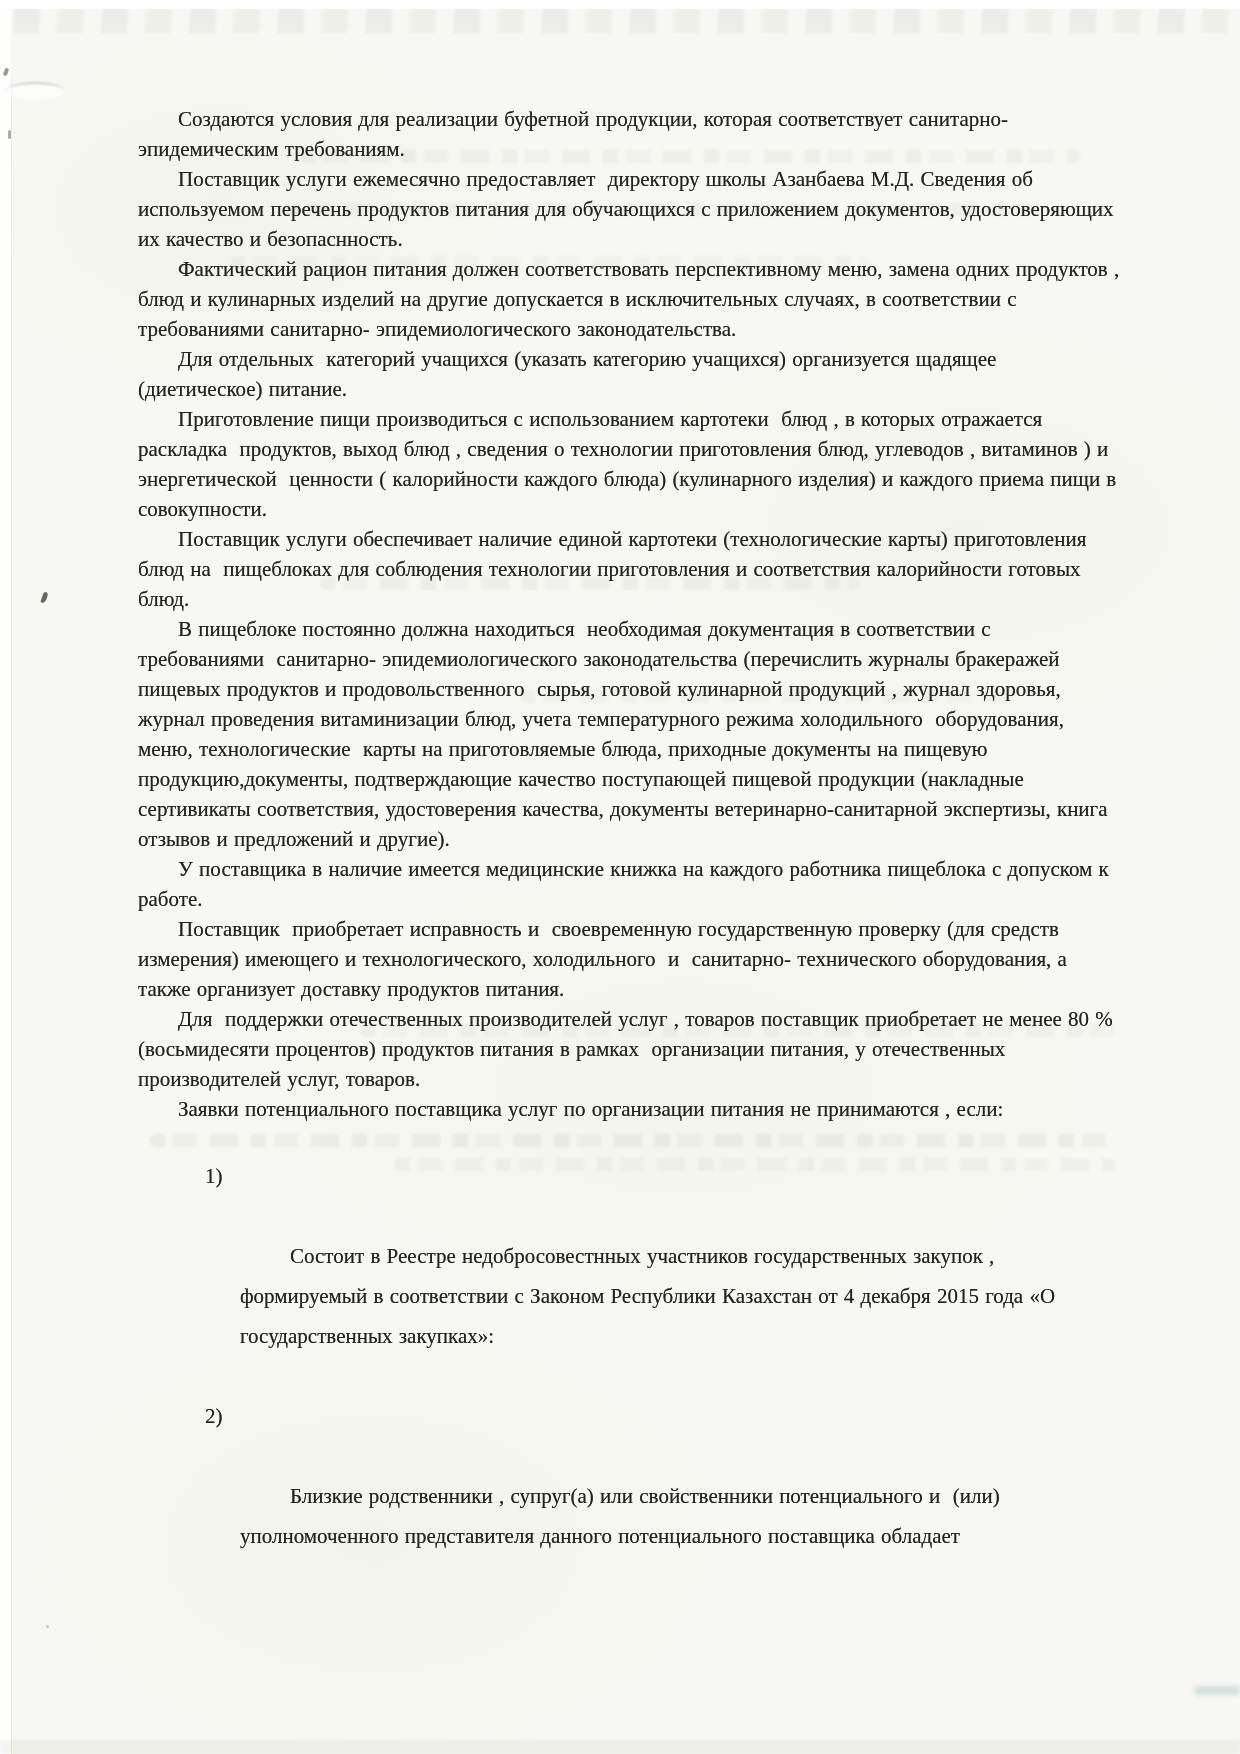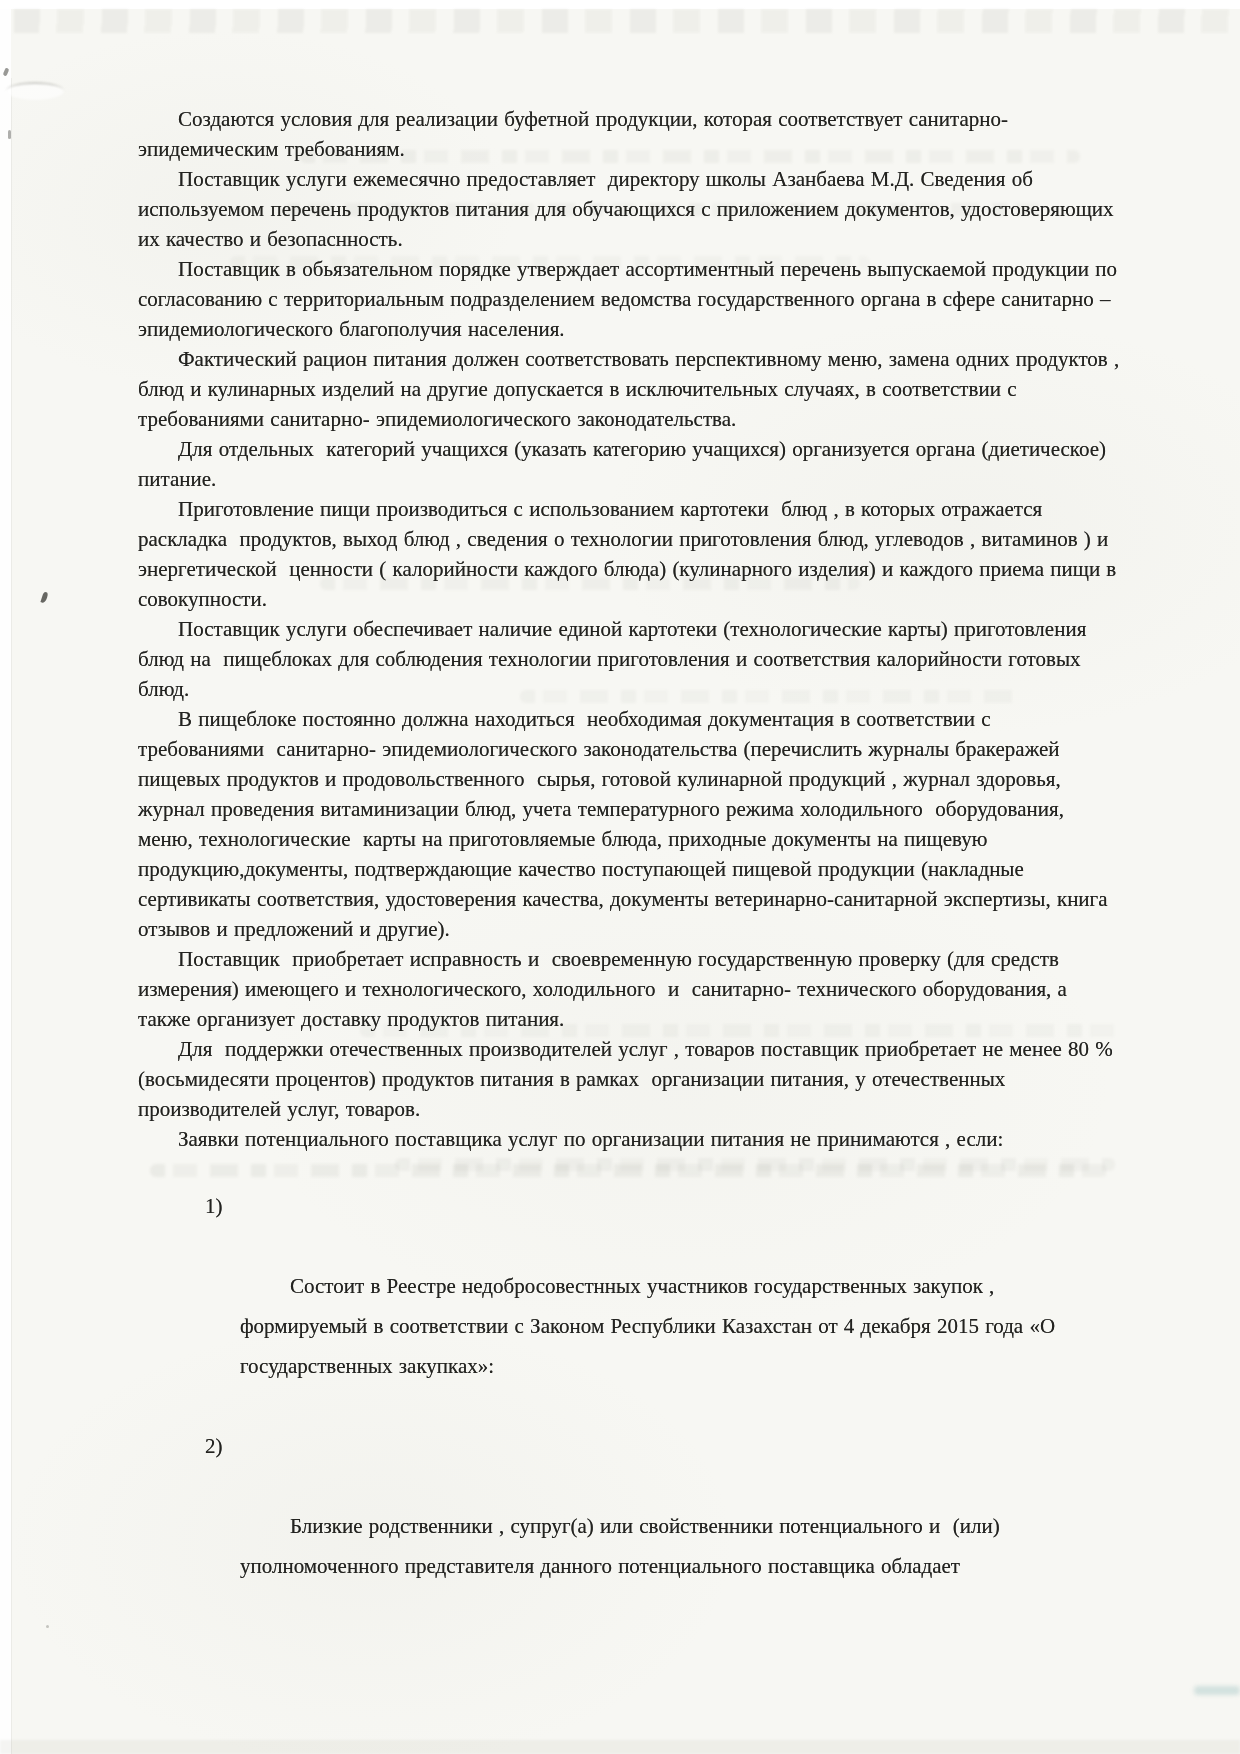--- a/index.html
+++ b/index.html
@@ -106,26 +106,26 @@
   <div class="ghost abs g2"></div>
   <div class="ghost abs g3"></div>
   <div class="ghost abs g4"></div>
   <div class="ghost abs g5"></div>
   <div class="ghost abs g6"></div>
   <div class="ghost abs g7"></div>
 
   <div class="content">
     <p>Создаются условия для реализации буфетной продукции, которая соответствует санитарно-эпидемическим требованиям.</p>
     <p>Поставщик услуги ежемесячно предоставляет  директору школы Азанбаева М.Д. Сведения об используемом перечень продуктов питания для обучающихся с приложением документов, удостоверяющих  их качество и безопаснность.</p>
-    <p>Поставщик в обьязательном порядке утверждает ассортиментный перечень выпускаемой продукции по согласованию с территориальным подразделением ведомства государственного органа в сфере санитарно – эпидемиологического благополучия населения.</p>
     <p>Фактический рацион питания должен соответствовать перспективному меню, замена одних продуктов , блюд и кулинарных изделий на другие допускается в исключительных случаях, в соответствии с требованиями санитарно- эпидемиологического законодательства.</p>
-    <p>Для отдельных  категорий учащихся (указать категорию учащихся) организуется органа (диетическое) питание.</p>
+    <p>Для отдельных  категорий учащихся (указать категорию учащихся) организуется щадящее (диетическое) питание.</p>
     <p>Приготовление пищи производиться с использованием картотеки  блюд , в которых отражается раскладка  продуктов, выход блюд , сведения о технологии приготовления блюд, углеводов , витаминов ) и энергетической  ценности ( калорийности каждого блюда) (кулинарного изделия) и каждого приема пищи в совокупности.</p>
     <p>Поставщик услуги обеспечивает наличие единой картотеки (технологические карты) приготовления блюд на  пищеблоках для соблюдения технологии приготовления и соответствия калорийности готовых блюд.</p>
     <p>В пищеблоке постоянно должна находиться  необходимая документация в соответствии с требованиями  санитарно- эпидемиологического законодательства (перечислить журналы бракеражей пищевых продуктов и продовольственного  сырья, готовой кулинарной продукций , журнал здоровья, журнал проведения витаминизации блюд, учета температурного режима холодильного  оборудования, меню, технологические  карты на приготовляемые блюда, приходные документы на пищевую продукцию,документы, подтверждающие качество поступающей пищевой продукции (накладные сертивикаты соответствия, удостоверения качества, документы ветеринарно-санитарной экспертизы, книга отзывов и предложений и другие).</p>
+    <p>У поставщика в наличие имеется медицинские книжка на каждого работника пищеблока с допуском к работе.</p>
     <p>Поставщик  приобретает исправность и  своевременную государственную проверку (для средств измерения) имеющего и технологического, холодильного  и  санитарно- технического оборудования, а также организует доставку продуктов питания.</p>
     <p>Для  поддержки отечественных производителей услуг , товаров поставщик приобретает не менее 80 % (восьмидесяти процентов) продуктов питания в рамках  организации питания, у отечественных производителей услуг, товаров.</p>
     <p>Заявки потенциального поставщика услуг по организации питания не принимаются , если:</p>
 
     <div class="ghost gap-ghost"></div>
 
     <ol class="numlist">
       <li>
         <span class="num">1)</span>
         <span class="li-text">Состоит в Реестре недобросовестнных участников государственных закупок , формируемый в соответствии с Законом Республики Казахстан от 4 декабря 2015 года «О государственных закупках»:</span>

